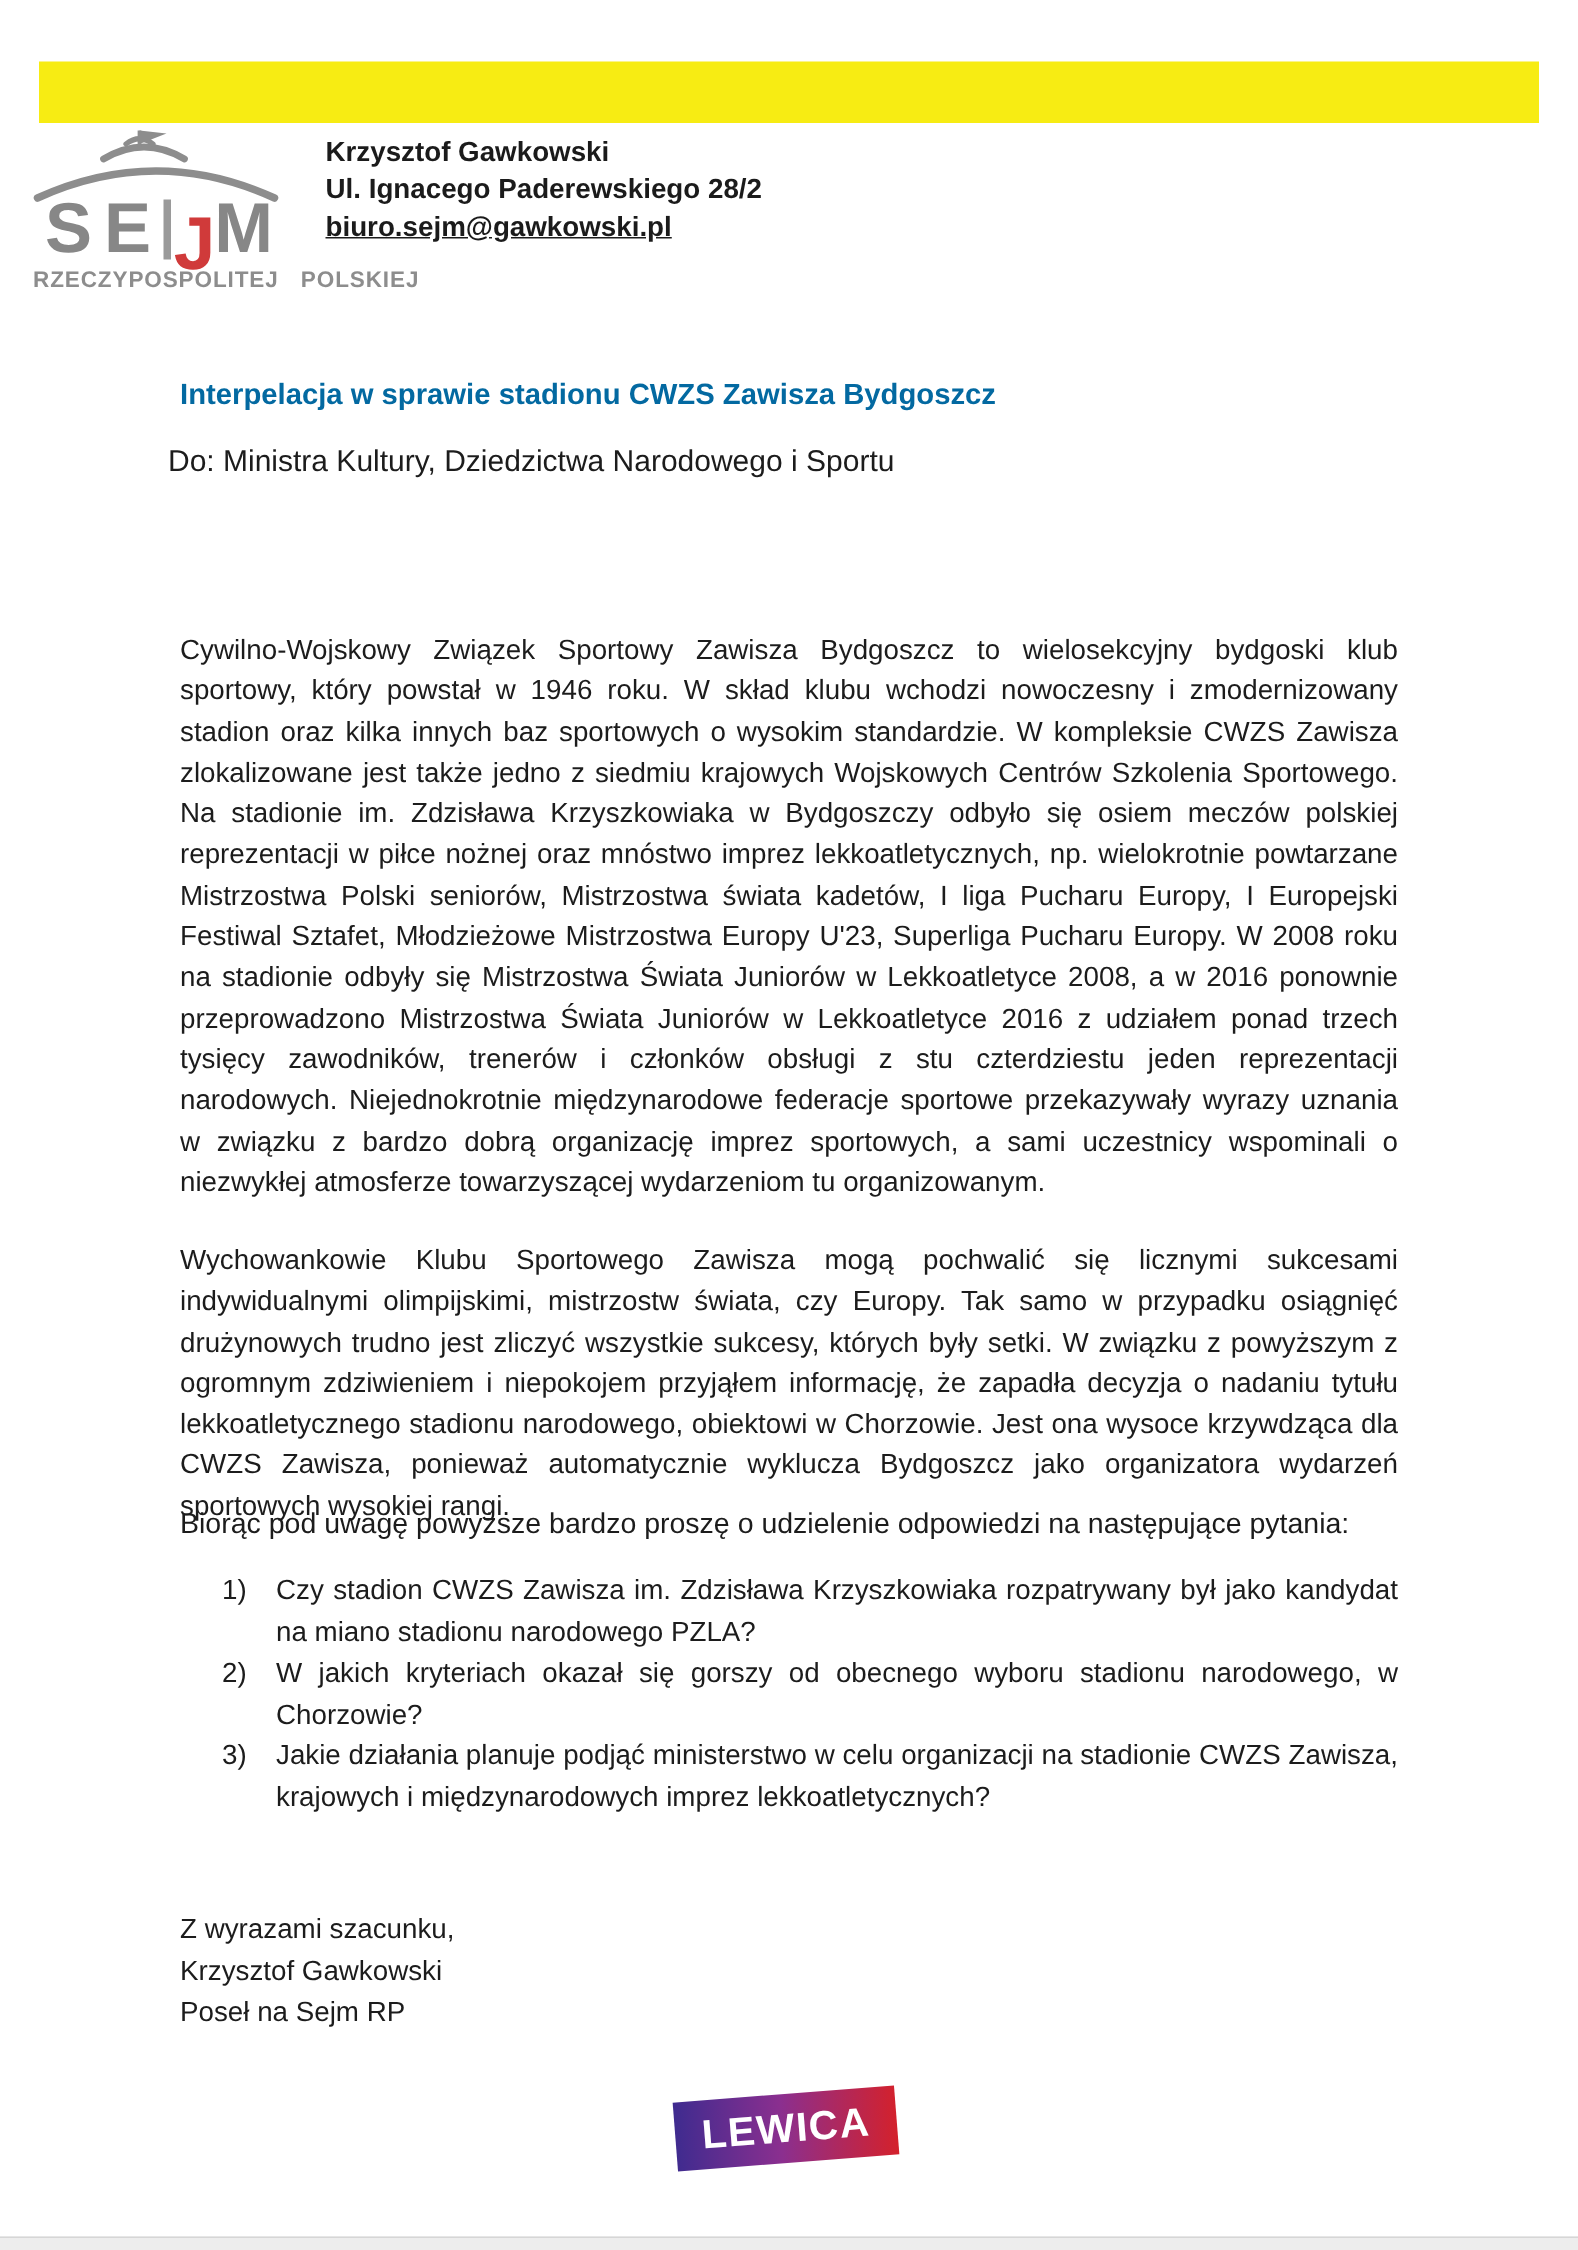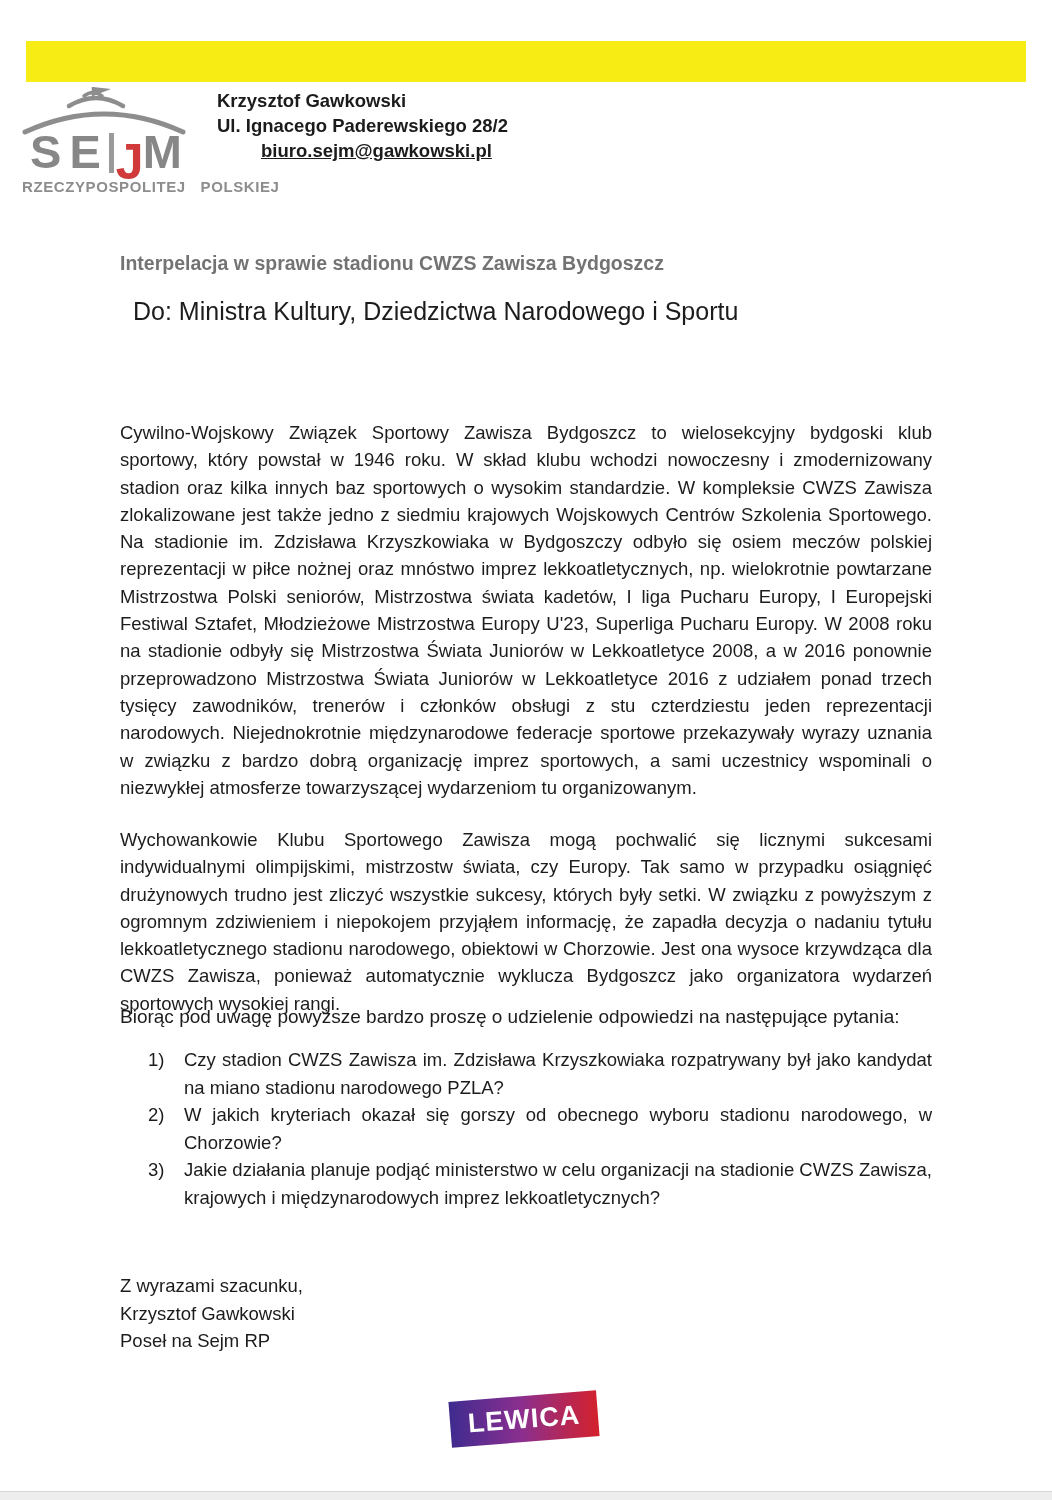--- a/index.html
+++ b/index.html
@@ -36,27 +36,27 @@
   .sejm-subtext{
     position:absolute;left:0;top:92px;width:168px;
     color:#8d8d8d;font-weight:700;font-size:15px;letter-spacing:0.6px;
     word-spacing:10px;white-space:nowrap;
   }
   
   .letterhead{
     position:absolute;left:217px;top:88px;
     font-weight:700;font-size:18.5px;line-height:25px;color:#1b1b1b;
   }
-  .letterhead .email{text-decoration:underline;margin-left:44px;}
+  .letterhead .email{text-decoration:underline;}
   
   .subject{
     position:absolute;left:120px;top:252px;width:812px;
-    font-weight:700;font-size:19.5px;color:#737373;
+    font-weight:700;font-size:19.5px;color:#0369a1;
   }
-  .recipient{position:absolute;left:133px;top:297px;width:812px;font-size:25px;}
+  .recipient{position:absolute;left:112px;top:297px;width:812px;font-size:20px;}
   .salutation{position:absolute;left:120px;top:381px;width:812px;font-size:18.5px;}
   .para{
     position:absolute;left:120px;width:812px;
     font-size:18.5px;line-height:27.3px;
     text-align:justify;text-align-last:left;
   }
   .para1{top:419px;}
   .para2{top:826px;}
   .request{position:absolute;left:120px;top:1006px;width:812px;font-size:19px;}
   .questions{position:absolute;left:148px;top:1046px;width:784px;}

